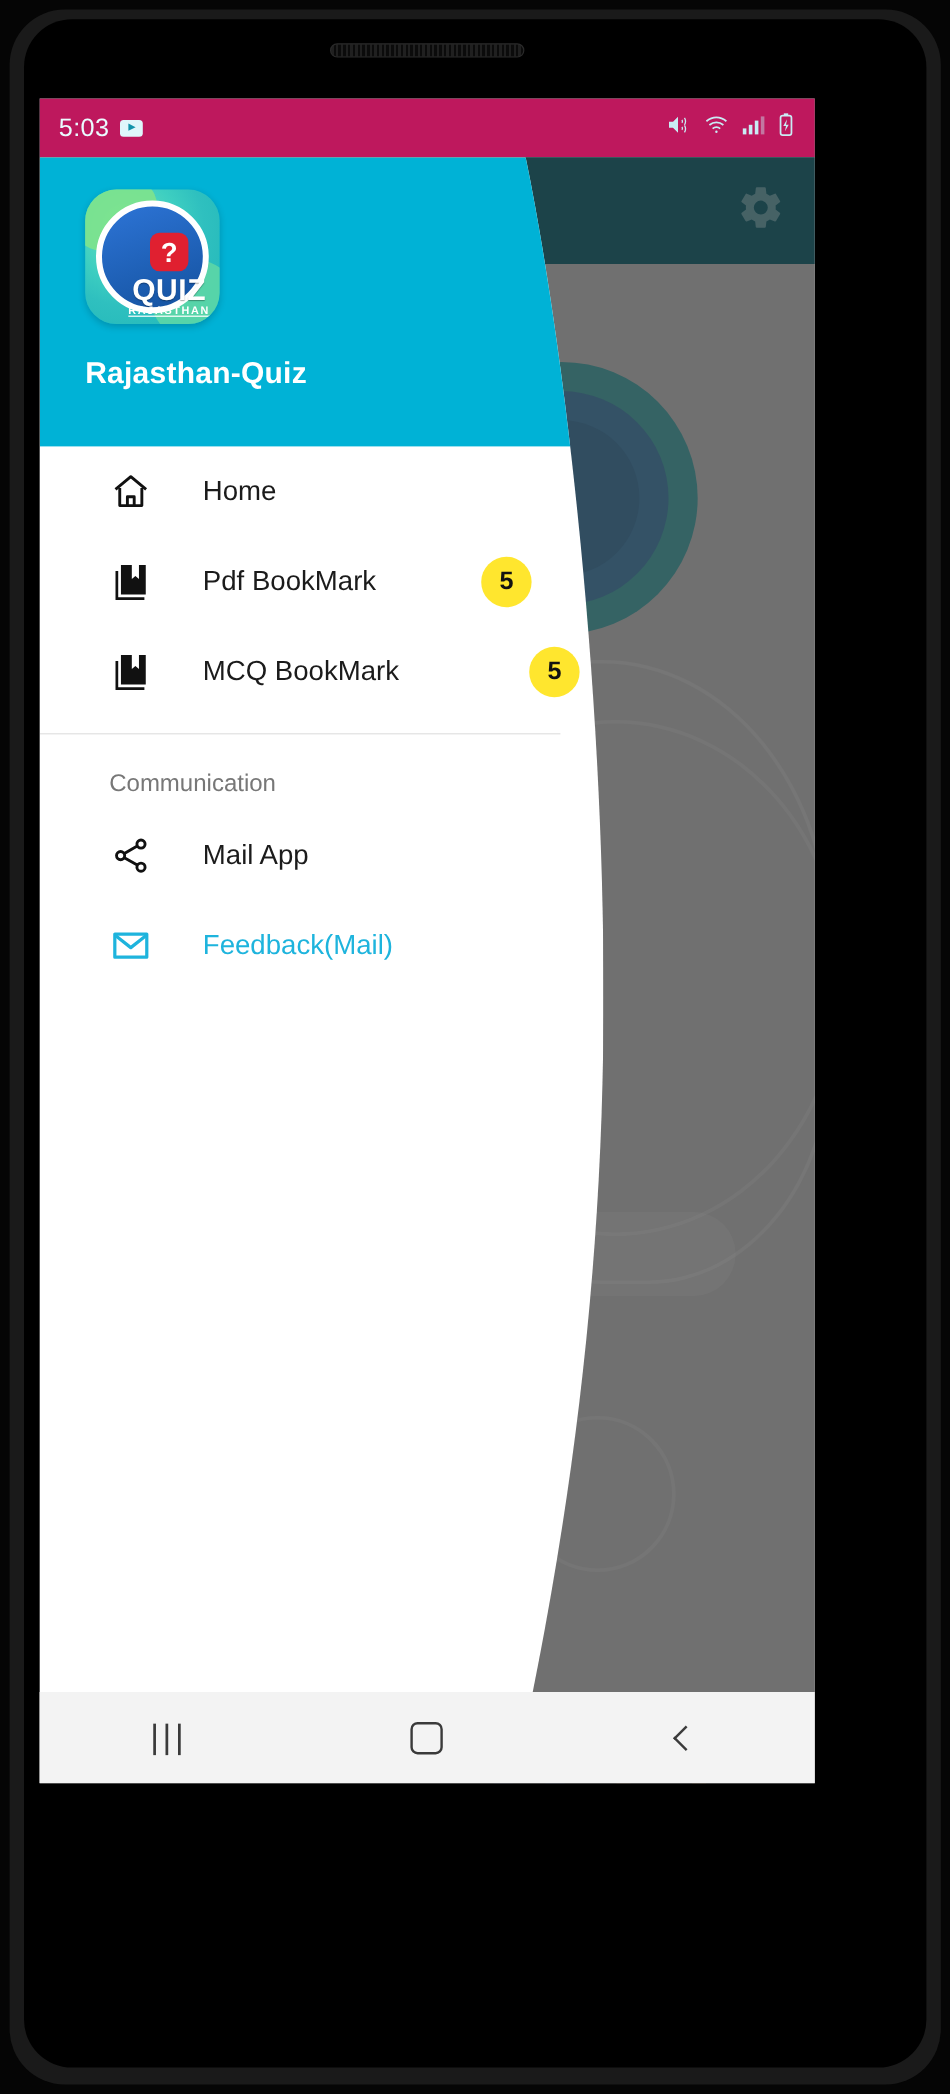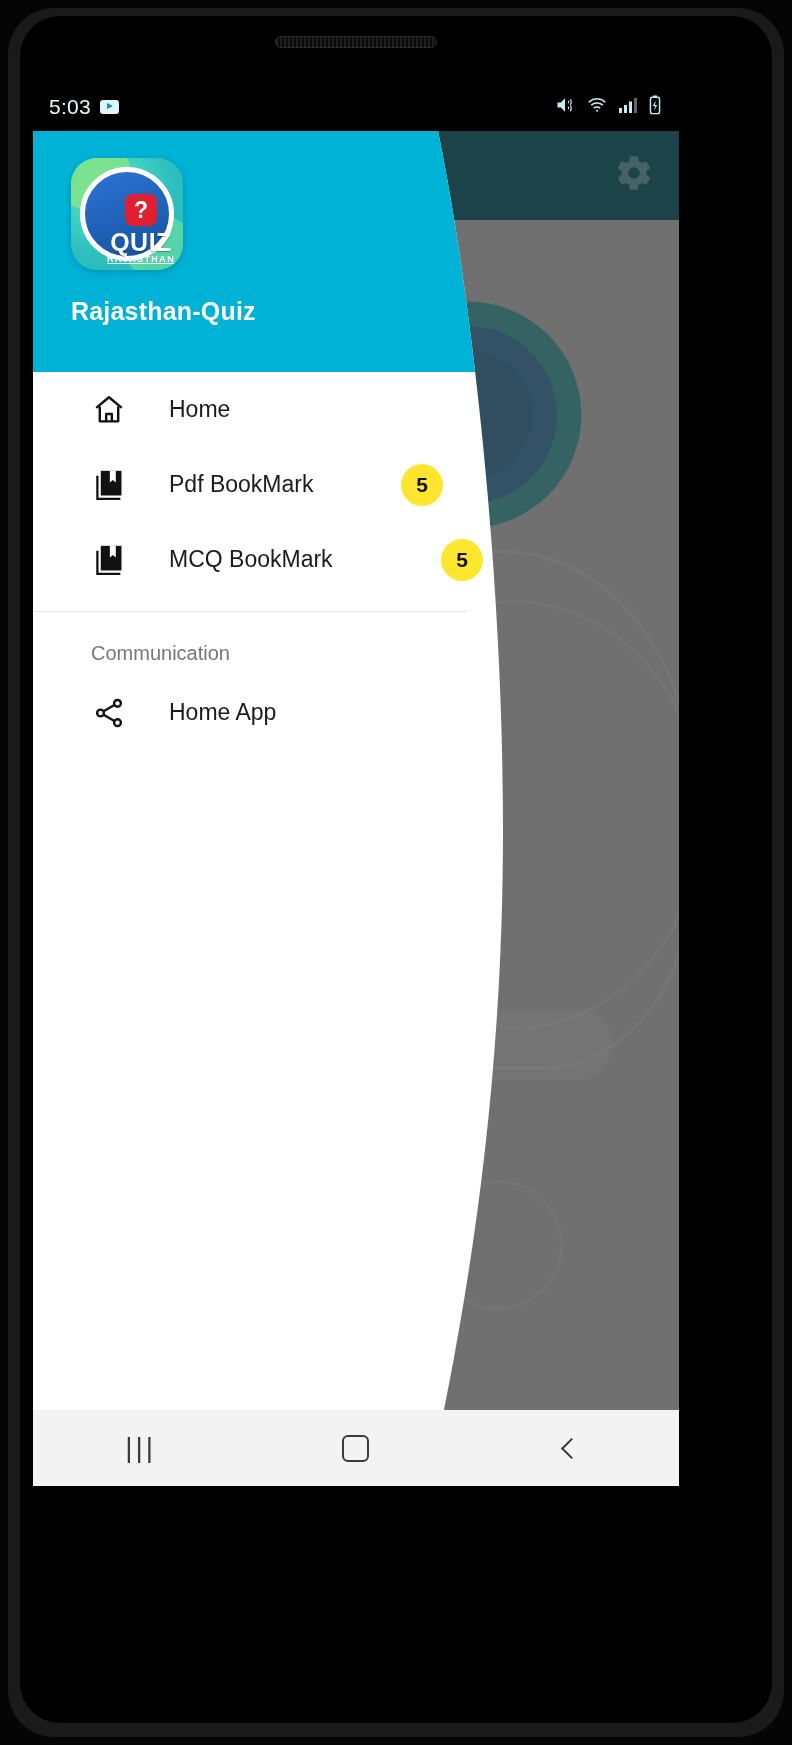--- a/index.html
+++ b/index.html
@@ -37,21 +37,21 @@
   
   #screen {
     position:absolute; left:33px; top:82px; width:646px; height:1404px;
     overflow:hidden;
     background:#9a9a9a;
   }
 
   
   #status-bar {
     position:absolute; left:0; top:0; width:100%; height:49px;
-    background:#000000;
+    background:#be185d;
     display:flex; align-items:center;
     padding:0 16px;
     color:#ffffff;
   }
   #status-time {
     font-size:21px; letter-spacing:.3px; color:#eafbff;
   }
   .status-left { display:flex; align-items:center; gap:9px; }
   .status-right { margin-left:auto; display:flex; align-items:center; gap:9px; }
   .yt-icon {
@@ -384,23 +384,32 @@
 
         <div class="nav-item" id="nav-item-share">
           <span class="nav-icon">
             <svg width="34" height="34" viewBox="0 0 24 24" fill="none" stroke="#111" stroke-width="1.7">
               <circle cx="18" cy="5.2" r="2.4"></circle>
               <circle cx="6" cy="12" r="2.4"></circle>
               <circle cx="18" cy="18.8" r="2.4"></circle>
               <path d="M8.2 10.8 15.8 6.4M8.2 13.2l7.6 4.4"></path>
             </svg>
           </span>
-          <span class="nav-label">Home App</span>
-        </div>
-
+          <span class="nav-label">Mail App</span>
+        </div>
+
+        <div class="nav-item accent" id="nav-item-feedback">
+          <span class="nav-icon">
+            <svg width="34" height="34" viewBox="0 0 24 24" fill="none" stroke="#1eb4dd" stroke-width="1.9" stroke-linejoin="round">
+              <rect x="2.6" y="5.2" width="18.8" height="13.6"></rect>
+              <path d="M2.6 5.8 12 13.2l9.4-7.4"></path>
+            </svg>
+          </span>
+          <span class="nav-label">Feedback(Mail)</span>
+        </div>
 
 
       </div>
     </div>
   </div>
 
   <div id="system-nav">
     <div class="sysnav-btn">
       <span id="sysnav-recents">|||</span>
     </div>

